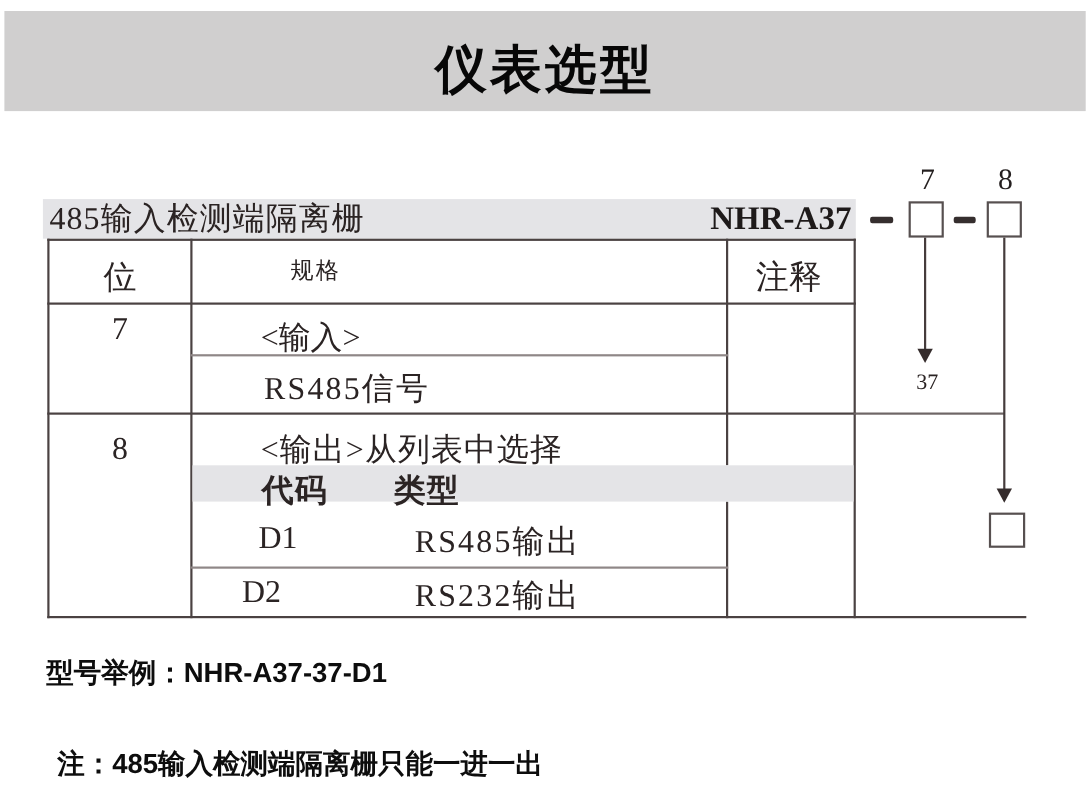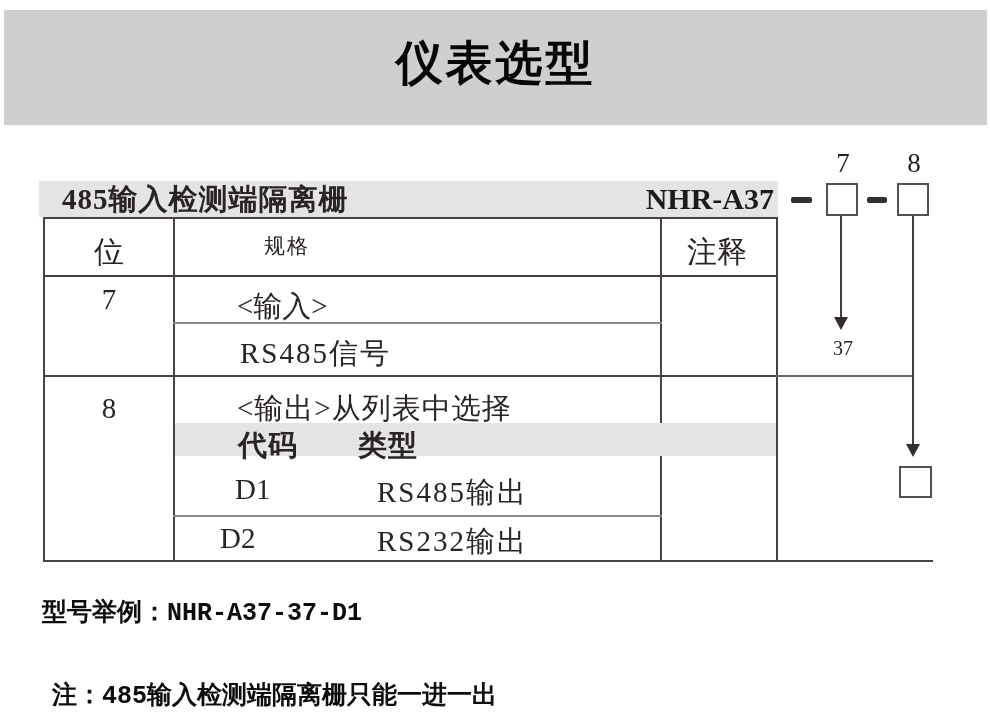--- a/index.html
+++ b/index.html
@@ -1,51 +1,51 @@
 <!DOCTYPE html>
 <html><head>
 <meta charset="utf-8">
 <style>
   html,body{margin:0;padding:0;background:#ffffff;}
   #page{position:relative;width:990px;height:727px;background:#ffffff;overflow:hidden;
         font-family:"Liberation Serif","DejaVu Serif",serif;color:#2b2424;}
 
   
-  .banner{position:absolute;left:4px;top:10px;width:983px;height:115px;background:#d0cfcf;text-align:center;}
+  .banner{position:absolute;left:4px;top:10px;width:983px;height:91px;background:#d0cfcf;text-align:center;}
   .banner-title{position:absolute;left:0;top:22px;width:100%;
         font-family:"Liberation Sans","DejaVu Sans",sans-serif;font-weight:bold;
         font-size:47px;letter-spacing:3px;color:#070707;}
   .banner-sub{position:absolute;left:0;top:78px;width:100%;
         font-family:"Liberation Sans","DejaVu Sans",sans-serif;font-size:21px;color:#171717;}
 
   
   .gray-band{position:absolute;left:39px;top:181px;width:739px;height:36px;background:#e4e4e7;}
-  .band-product{position:absolute;left:6px;top:0;line-height:36px;font-size:29px;font-weight:bold;
-        letter-spacing:1px;color:#2a2323;margin-left:17px;}
+  .band-product{position:absolute;left:6px;top:0;line-height:36px;font-size:29px;font-weight:normal;
+        letter-spacing:1px;color:#2a2323;}
   .band-model{position:absolute;right:4px;top:0;line-height:36px;font-size:30px;font-weight:600;color:#1e1a1a;}
 
   .ln{position:absolute;background:#4a4242;}
   .ln-light{background:#8f8787;}
   .ln-mid{background:#6e6666;}
 
   .sub-band{position:absolute;left:175px;top:423px;width:601px;height:33px;background:#e4e4e7;}
 
   .cell{position:absolute;font-size:29px;white-space:nowrap;}
   .cell-center{text-align:center;}
 
   
   .code-box{position:absolute;width:28px;height:29px;background:#ffffff;border:2px solid #575050;}
   .dash{position:absolute;width:21px;height:6px;background:#352e2e;border-radius:2px;}
   .arrow-line{position:absolute;width:2px;background:#453c3c;}
   .arrow-head{position:absolute;width:0;height:0;border-left:7px solid transparent;
         border-right:7px solid transparent;border-top:13px solid #352c2c;}
   .digit-label{position:absolute;font-size:27px;text-align:center;color:#241f1f;}
 
   
-  .foot-line{position:absolute;left:42px;font-family:Liberation Mono, monospace;
+  .foot-line{position:absolute;left:42px;font-family:Liberation Sans, sans-serif;
         font-weight:bold;font-size:25px;color:#0d0d0d;white-space:nowrap;}
 </style>
 </head>
 <body>
 
 <div id="page">
 
   <div class="banner">
     <div class="banner-title">仪表选型</div>
   </div>

